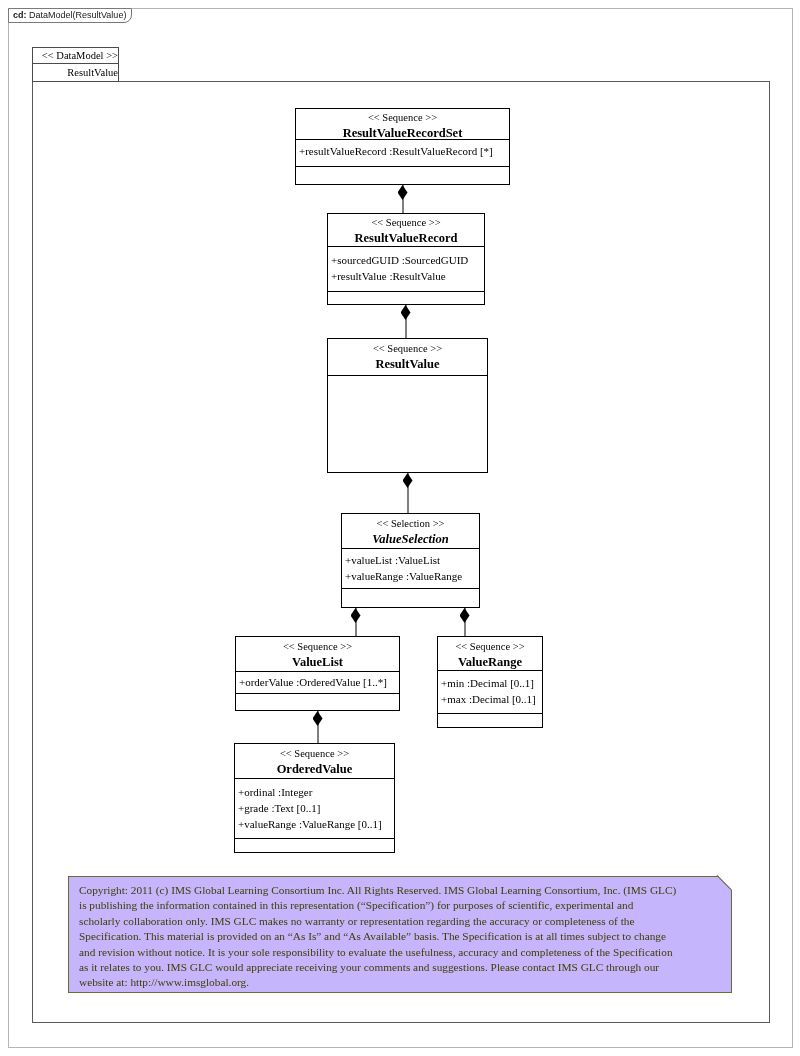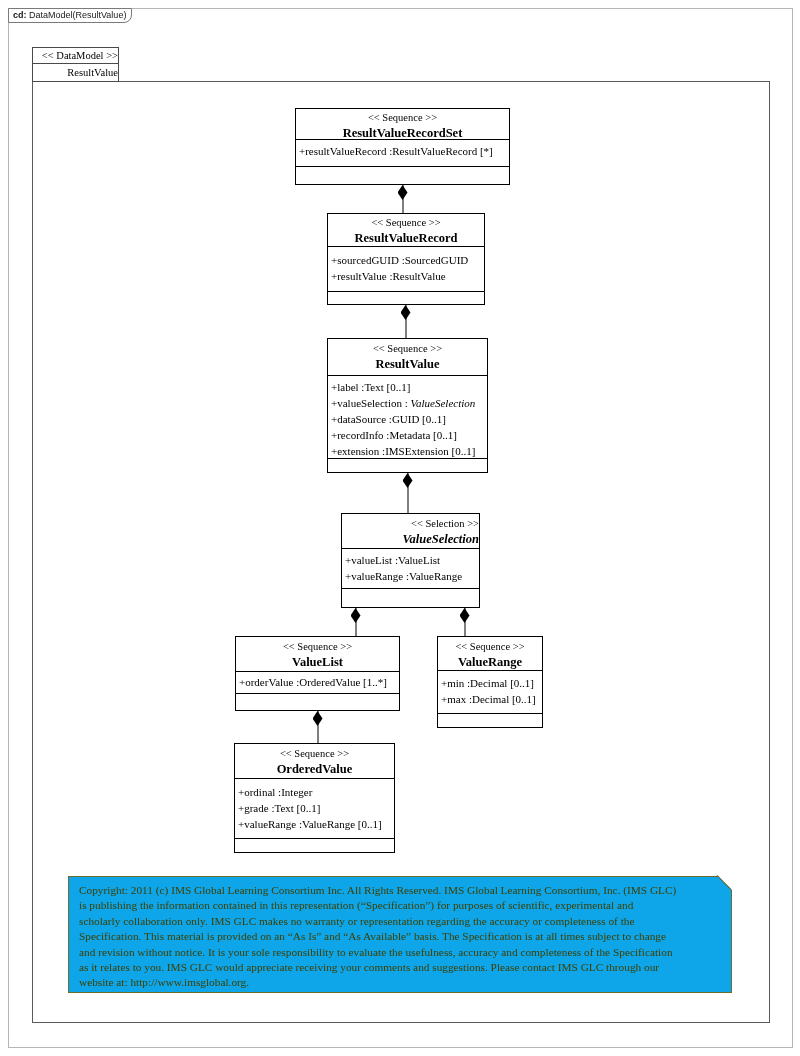--- a/index.html
+++ b/index.html
@@ -35,40 +35,40 @@
   .cname  { font-size:12.5px; font-weight:bold; height:17px; line-height:17px; }
   .cname.it { font-style:italic; }
   .attrs { border-bottom:1px solid #000; padding:3px 0 0 3px; overflow:hidden; }
   .attr  { font-size:11px; height:16px; line-height:16px; white-space:nowrap; }
   .attr .it { font-style:italic; }
   .ops { flex:1 1 auto; }
 
   #c0 { left:295px; top:108px; width:215px; height:77px; }  #c0 .hdr{height:31px;} #c0 .attrs{height:27px;}
   #c1 { left:327px; top:213px; width:158px; height:92px; }  #c1 .hdr{height:33px;} #c1 .attrs{height:45px; padding-top:5px;}
   #c2 { left:327px; top:338px; width:161px; height:135px; } #c2 .hdr{height:37px; padding-top:3px;} #c2 .attrs{height:83px;}
-  #c3 { left:341px; top:513px; width:139px; height:95px; }  #c3 .hdr{height:35px; padding-top:3px;text-align:right;} #c3 .attrs{height:40px;}
+  #c3 { left:341px; top:513px; width:139px; height:95px; }  #c3 .hdr{height:35px; padding-top:3px;} #c3 .attrs{height:40px;}
   #c4 { left:235px; top:636px; width:165px; height:75px; }  #c4 .hdr{height:35px; padding-top:3px;} #c4 .attrs{height:22px; padding-top:2px;font-family:Liberation Serif, serif;}
   #c5 { left:437px; top:636px; width:106px; height:92px; }  #c5 .hdr{height:34px; padding-top:3px;} #c5 .attrs{height:43px; padding-top:4px;}
   #c6 { left:234px; top:743px; width:161px; height:110px; } #c6 .hdr{height:35px; padding-top:3px;} #c6 .attrs{height:60px; padding-top:5px;}
 
   
   .conn { position:absolute; z-index:1; }
   .conn .line { position:absolute; left:50%; transform:translateX(-0.5px); width:1px; background:#000; top:0; bottom:0; }
   .conn .diamond { position:absolute; left:50%; transform:translateX(-50%); top:0; width:10px; height:15px;
                    background:#000; clip-path:polygon(50% 0,100% 50%,50% 100%,0 50%); }
   #conn0 { left:397px; top:185px; width:11px; height:28px; }
   #conn1 { left:400px; top:305px; width:11px; height:33px; }
   #conn2 { left:402px; top:473px; width:11px; height:40px; }
   #conn3 { left:350px; top:608px; width:11px; height:28px; }
   #conn4 { left:459px; top:608px; width:11px; height:28px; }
   #conn5 { left:312px; top:711px; width:11px; height:32px; }
 
   
   #note { position:absolute; left:68px; top:876px; width:664px; height:117px;
-          background:#0ea5e9; border:1px solid #6b6b2a; z-index:2;
+          background:#c4b5fd; border:1px solid #6b6b2a; z-index:2;
           padding:6px 8px 0 10px; color:#3f3f00; }
   #note .nline { font-size:11.3px; height:15.4px; line-height:15.4px; white-space:nowrap; overflow:hidden; }
   #note .fold-cover { position:absolute; top:-1px; right:-1px; width:0; height:0;
           border-top:14px solid #ffffff; border-left:14px solid transparent; }
   #note .fold-edge { position:absolute; top:5px; right:-3px; width:20px; height:1px;
           background:#6b6b2a; transform:rotate(45deg); }
 </style>
 </head>
 <body>
 
@@ -130,27 +130,20 @@
       <div class="attr">+sourcedGUID :SourcedGUID</div>
       <div class="attr">+resultValue :ResultValue</div>
     </div>
     <div class="ops"></div>
   </div>
 
   <div class="cls" id="c2">
     <div class="hdr">
       <div class="stereo">&lt;&lt; Sequence &gt;&gt;</div>
       <div class="cname">ResultValue</div>
-    </div>
-    <div class="attrs">
-      <div class="attr">+label :Text [0..1]</div>
-      <div class="attr"><span>+valueSelection  : </span><span class="it">ValueSelection</span></div>
-      <div class="attr">+dataSource :GUID [0..1]</div>
-      <div class="attr">+recordInfo :Metadata [0..1]</div>
-      <div class="attr">+extension :IMSExtension  [0..1]</div>
     </div>
     <div class="ops"></div>
   </div>
 
   <div class="cls" id="c3">
     <div class="hdr">
       <div class="stereo">&lt;&lt; Selection &gt;&gt;</div>
       <div class="cname it">ValueSelection</div>
     </div>
     <div class="attrs">

